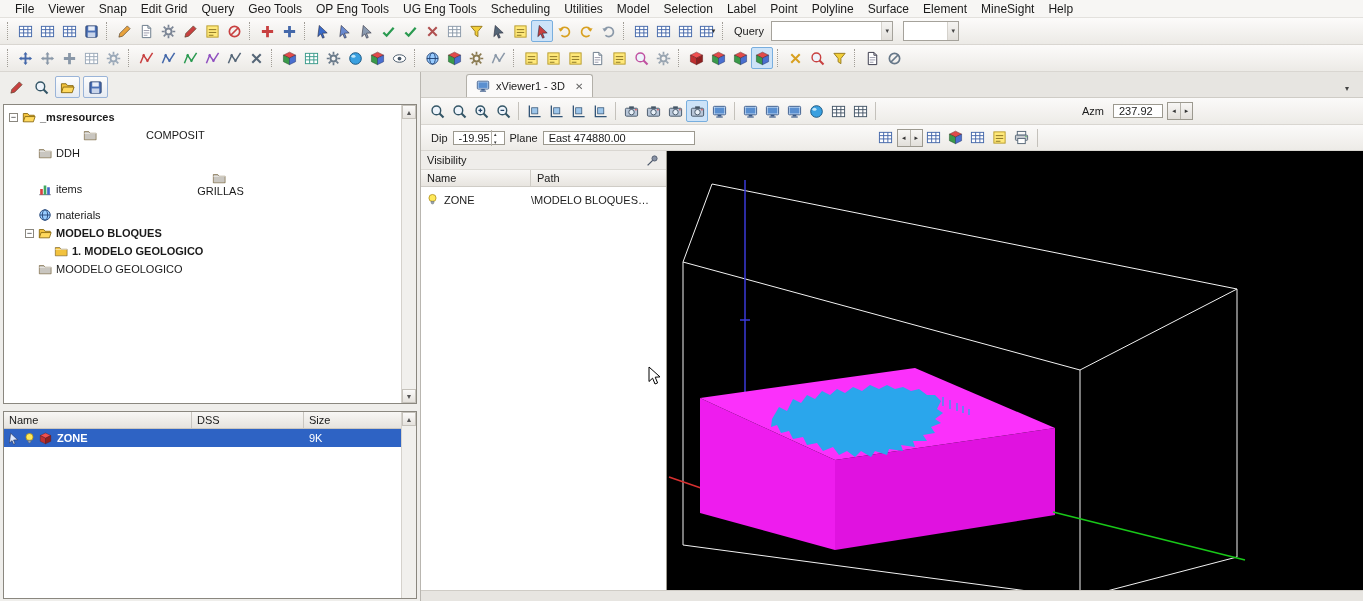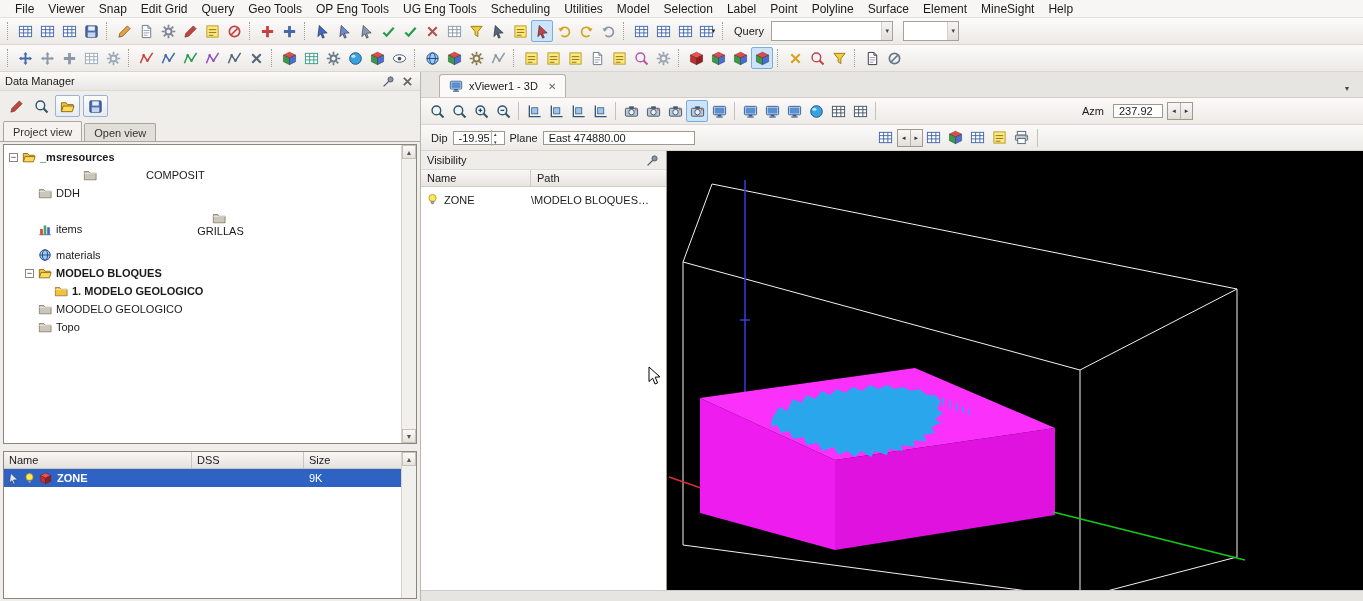--- a/index.html
+++ b/index.html
@@ -53,21 +53,21 @@
 .drow{height:18px;display:flex;align-items:center}
 .drow.selected{background:#2e63c4;color:#fff}
 .rname{width:188px;display:flex;align-items:center;gap:3px;padding-left:3px}
 .rname .rlabel{font-weight:bold;margin-left:2px}
 .rdss{width:112px}
 .rsize{flex:1;padding-left:5px}
 .tscroll{position:absolute;right:0;top:0;width:15px;bottom:0;background:#f1f0ed;border-left:1px solid #d5d2cc}
 
 #main{position:absolute;left:421px;top:72px;width:942px;height:529px;display:flex;flex-direction:column;background:#eceae6}
 #vtabbar{height:26px;display:flex;align-items:flex-end;background:#e7e5e1;border-bottom:1px solid #cfccc6;padding:0 6px}
-#vtab{margin-left:12px;height:23px;display:flex;align-items:center;gap:6px;padding:0 9px;background:#fbfaf9;border:1px solid #b3b0a9;border-bottom:none;border-radius:3px 3px 0 0}
+#vtab{margin-left:39px;height:23px;display:flex;align-items:center;gap:6px;padding:0 9px;background:#fbfaf9;border:1px solid #b3b0a9;border-bottom:none;border-radius:3px 3px 0 0}
 #vtab .close{font-size:10px;color:#666;margin-left:4px}
 #vtab-dd{margin-left:auto;font-size:8px;color:#444;padding:0 8px 4px 0}
 #vtb1{display:flex;align-items:center;height:27px;background:linear-gradient(#fbfaf9,#edebe7);border-bottom:1px solid #d9d6d1;padding:0 5px}
 #vtb2{display:flex;align-items:center;height:26px;background:linear-gradient(#fbfaf9,#edebe7);border-bottom:1px solid #d9d6d1;padding:0 5px}
 .valbox{height:14px;background:#fff;border:1px solid #9c998f;display:flex;align-items:center;padding:0 5px;white-space:nowrap}
 #azm-group{margin-left:auto;display:flex;align-items:center;gap:4px;flex:none}
 #azm-spacer{width:165px;flex:none}
 #azm-val{width:50px}
 #dip-box{width:52px}
 #plane-box{width:152px}
@@ -621,35 +621,20 @@
       </svg>
     </span>
     <span class="tbtn">
       <svg class="icon" style="color:#667788">
         <use href="#i-slash"></use>
       </svg>
     </span>
   </div>
 
 <div id="dm">
-  <div id="dm-header">
-    <span>Data Manager</span>
-    <span class="sp">
-      <span class="hbtn">
-          <svg class="icon s13">
-            <use href="#i-pin"></use>
-          </svg>
-        </span>
-      <span class="hbtn">
-          <svg class="icon s13" style="color:#666">
-            <use href="#i-x"></use>
-          </svg>
-        </span>
-    </span>
-  </div>
   <div id="dm-controls">
     <span class="tbtn">
         <svg class="icon" style="color:#c84040">
           <use href="#i-pencil"></use>
         </svg>
       </span>
     <span class="tbtn">
         <svg class="icon" style="color:#335566">
           <use href="#i-mag"></use>
         </svg>
@@ -657,24 +642,20 @@
     <span class="rbtn">
         <svg class="icon">
           <use href="#i-folder-open"></use>
         </svg>
       </span>
     <span class="rbtn">
         <svg class="icon">
           <use href="#i-save"></use>
         </svg>
       </span>
-  </div>
-  <div id="dm-tabs">
-    <span class="dtab active">Project view</span>
-    <span class="dtab">Open view</span>
   </div>
   <div id="dm-tree-wrap">
     <div id="dm-tree-items">
         <div class="titem bold" style="padding-left: 3px;">
           <span class="exp">−</span>
           <span class="ticon">
             <svg class="icon s14" style="color:#f2c23e">
               <use href="#i-folder-open"></use>
             </svg>
           </span>
@@ -745,29 +726,20 @@
         </div>
         <div class="titem" style="padding-left: 19px;">
           <span class="exp hid">−</span>
           <span class="ticon">
             <svg class="icon s14" style="color:#c9c6c0">
               <use href="#i-folder"></use>
             </svg>
           </span>
           <span class="tlabel">MOODELO GEOLOGICO</span>
         </div>
-        <div class="titem" style="padding-left: 19px;">
-          <span class="exp hid">−</span>
-          <span class="ticon">
-            <svg class="icon s14" style="color:#c9c6c0">
-              <use href="#i-folder"></use>
-            </svg>
-          </span>
-          <span class="tlabel">Topo</span>
-        </div>
       </div>
     <div class="vscroll">
       <span class="sbtn">▲</span>
       <span class="sbtn">▼</span>
     </div>
   </div>
   <div id="dm-gap"></div>
   <div id="dm-table">
     <div id="dm-thead">
       <span class="thc c1">Name</span>

